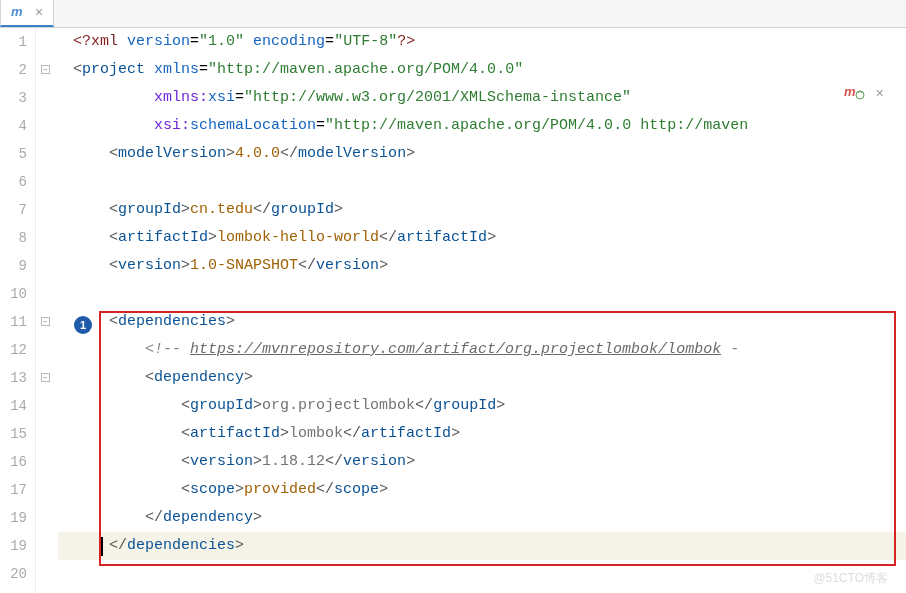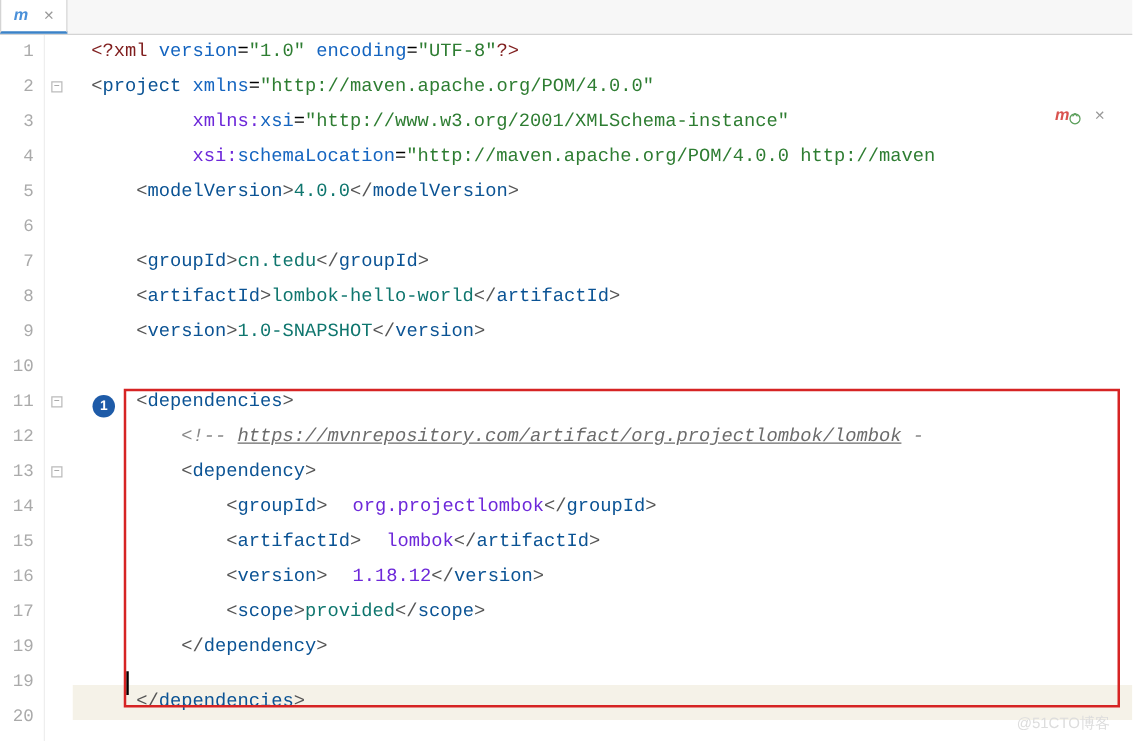--- a/index.html
+++ b/index.html
@@ -14,26 +14,26 @@
 .code { flex:1; position:relative; background:#fff; line-height:28px; white-space:pre; overflow:hidden; }
 .ln, .fold, .cl { height:28px; }
 .fold { position:relative; }
 .fold-mark { position:absolute; left:5px; top:9px; width:9px; height:9px; border:1px solid #bbb; background:#fff; display:flex; align-items:center; justify-content:center; font-size:8px; color:#888; line-height:1; }
 .cl { padding-left:15px; }
 .tk-decl { color:#7f1d1d; font-weight:500; }
 .tk-tag { color:#0b5394; }
 .tk-attr { color:#1565c0; }
 .tk-ns { color:#6d28d9; }
 .tk-str { color:#2e7d32; }
-.tk-val { color:#6d28d9;margin-left:20px; }
-.tk-txt { color:#0f766e; }
+.tk-val { color:#737373; }
+.tk-txt { color:#a16207; }
 .tk-pun { color:#555; }
 .tk-cmt { color:#888; font-style:italic; }
 .tk-url { color:#6b6b6b; font-style:italic; text-decoration:underline; }
-.currentline { background:#f5f2e8;margin-top:16px; }
+.currentline { background:#f5f2e8; }
 .box { position:absolute; left:99px; top:311px; width:797px; height:255px; border:2px solid #d62424; pointer-events:none; z-index:5; }
 .circle-num { position:absolute; left:74px; top:316px; width:18px; height:18px; border-radius:50%; background:#1e5ba8; color:#fff; font-size:11px; font-weight:bold; display:flex; align-items:center; justify-content:center; z-index:6; font-family:sans-serif; }
 .caret { position:absolute; left:101px; top:537px; width:2px; height:19px; background:#000; z-index:4; }
 .maven-badge { position:absolute; right:40px; top:55px; width:22px; height:18px; z-index:3; }
 .maven-badge svg text { font-family: sans-serif; }
 .maven-close { position:absolute; right:22px; top:58px; color:#999; font-size:14px; cursor:pointer; }
 .watermark { position:absolute; right:18px; bottom:6px; color:#ddd; font-size:12px; font-family:sans-serif; }
 </style>
 </head>
 <body>

